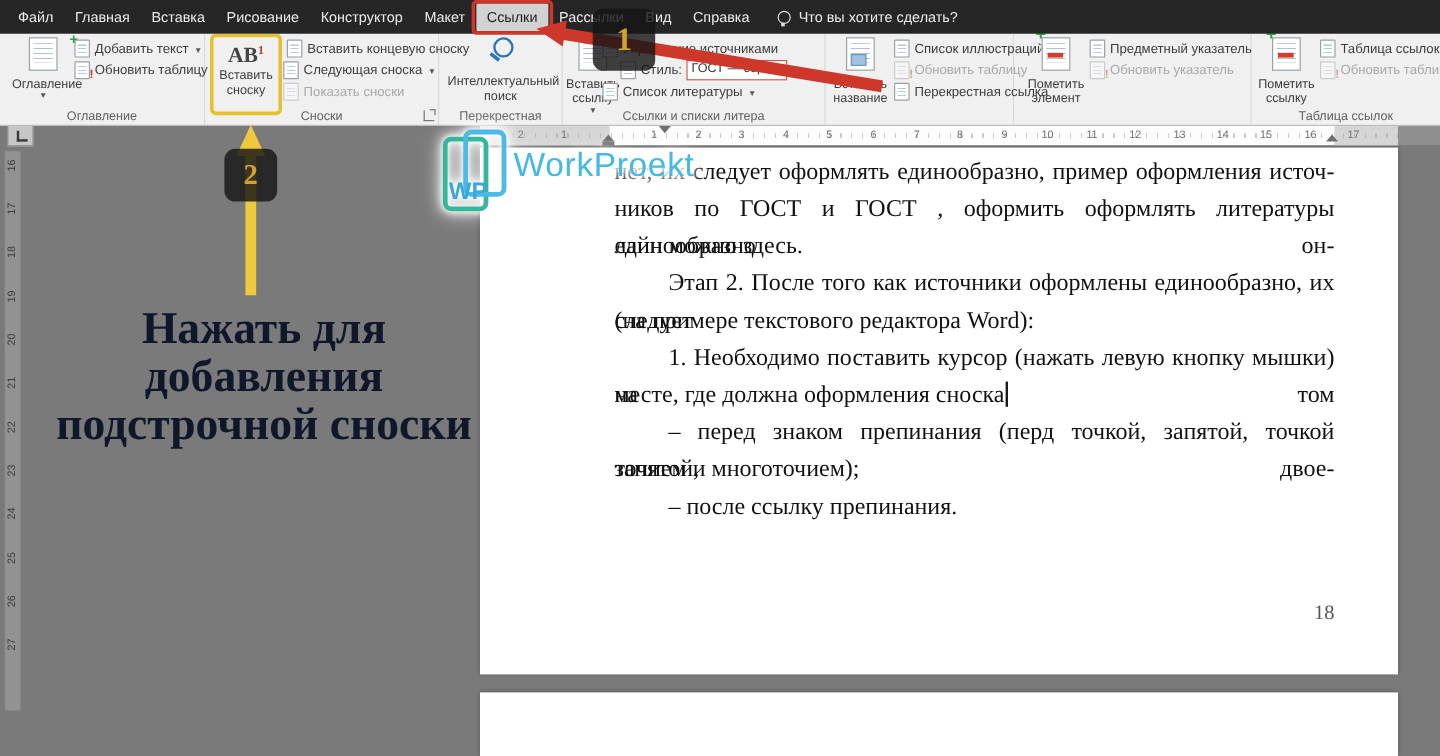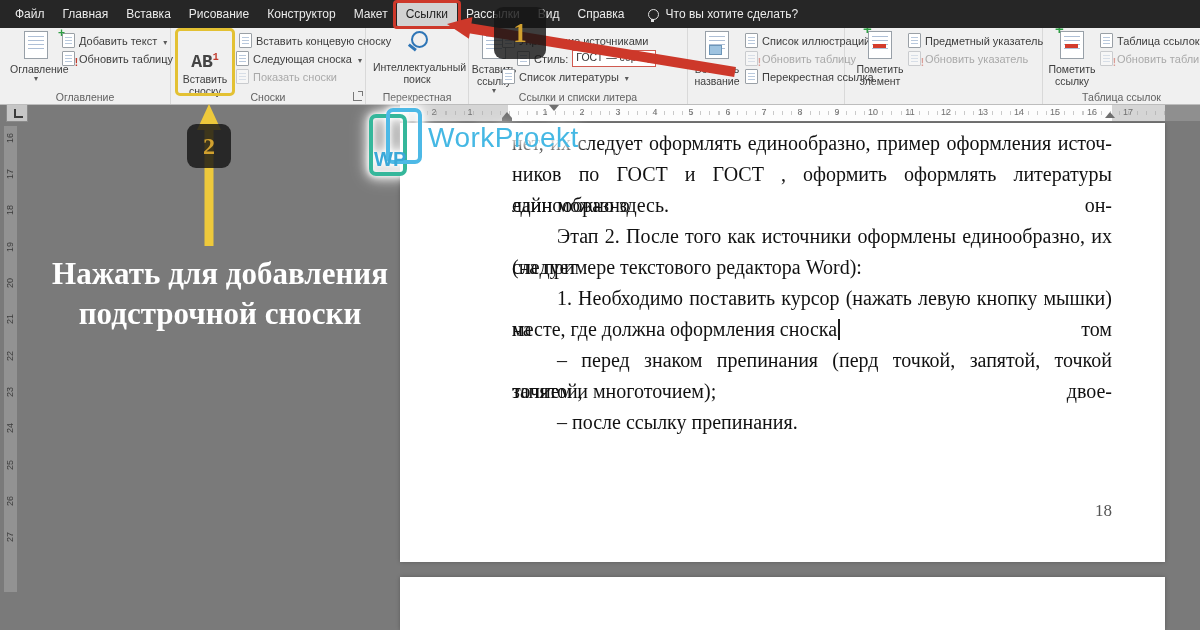--- a/index.html
+++ b/index.html
@@ -34,21 +34,21 @@
   .ic.plus::after{content:"+";position:absolute;left:-5px;top:-8px;color:#2f9e44;font-weight:700;font-size:12px;}
   .bigicon.pg{width:24px;height:28px;background:#fff;border:1px solid #98a0a8;position:relative;box-sizing:border-box;}
   .bigicon.pg::before{content:"";position:absolute;left:3px;right:3px;top:4px;height:16px;
       background:repeating-linear-gradient(180deg,#aebfd6 0 1px,transparent 1px 4px);}
   .bigicon.mark .mplus{position:absolute;left:-6px;top:-9px;color:#2f9e44;font-weight:700;font-size:15px;}
   .bigicon.mark .mbar{position:absolute;left:4px;top:12px;width:13px;height:4px;background:#d43c2c;}
   .bigicon.img::after{content:"";position:absolute;left:3px;bottom:3px;width:11px;height:8px;background:#9fc3e0;border:1px solid #6d96b8;}
   .bigicon.search{width:24px;height:26px;border:none;background:transparent;position:relative;}
   .bigicon.search::before{content:"";position:absolute;left:6px;top:0;width:13px;height:13px;border:2px solid #2e75b6;border-radius:50%;}
   .bigicon.search::after{content:"";position:absolute;left:3px;top:15px;width:9px;height:2.5px;background:#2e75b6;transform:rotate(38deg);}
-  .ab-line{display:block;font-family:Liberation Mono, monospace;font-weight:700;font-size:18px;color:#444;line-height:22px;margin-top:17px;}
+  .ab-line{display:block;font-family:Liberation Serif, serif;font-weight:700;font-size:18px;color:#444;line-height:22px;margin-top:2px;}
   .ab-sup{color:#c0392b;font-size:10px;vertical-align:super;font-weight:700;}
   .hl-yellow{position:absolute;left:-4px;top:-2px;right:-4px;bottom:-6px;border:3px solid #e3c133;border-radius:5px;z-index:20;pointer-events:none;}
   .launcher{position:absolute;right:3px;bottom:3px;width:8px;height:8px;border-left:1px solid #777;border-bottom:1px solid #777;}
   .launcher::after{content:"";position:absolute;right:-1px;top:-1px;width:4px;height:4px;border-right:1.5px solid #777;border-top:1.5px solid #777;}
   .combo{width:76px;height:15px;background:#fff;border:1.5px solid #d05a50;font-size:10.5px;line-height:13px;
          padding:0 3px;color:#333;overflow:hidden;white-space:nowrap;box-sizing:content-box;}
   
   .tabstop{position:absolute;left:6px;top:104px;width:22px;height:18px;background:#c6c6c6;border:1px solid #8a8a8a;
            box-sizing:border-box;z-index:3;}
   .tabstop::after{content:"";position:absolute;left:7px;top:4px;width:7px;height:7px;border-left:2px solid #3a3a3a;border-bottom:2px solid #3a3a3a;}
@@ -88,21 +88,21 @@
   .arrows{position:absolute;left:0;top:0;z-index:38;pointer-events:none;}
   .badge{position:absolute;background:rgba(22,22,22,.82);border-radius:9px;z-index:42;
          display:flex;align-items:center;justify-content:center;
          font-family:"Liberation Serif",serif;font-weight:700;color:#d2a12f;}
   .badge1{left:494px;top:7px;width:52px;height:52px;font-size:27px;}
   .badge2{left:187px;top:124px;width:44px;height:44px;font-size:24px;}
   .rednote{position:absolute;left:616px;top:80px;z-index:50;white-space:nowrap;
       font-family:"Liberation Serif",serif;font-weight:700;font-size:31px;letter-spacing:1px;color:#c41310;
       text-shadow:-2px -2px 0 #fff,2px -2px 0 #fff,-2px 2px 0 #fff,2px 2px 0 #fff,0 -3px 0 #fff,0 3px 0 #fff,-3px 0 0 #fff,3px 0 0 #fff,0 0 6px #fff;}
   .yellownote{position:absolute;left:25px;top:254px;width:390px;z-index:39;text-align:center;
-      font-family:"Liberation Serif",serif;font-weight:600;font-size:31px;line-height:40px;color:#ffffff;}
+      font-family:"Liberation Serif",serif;font-weight:600;font-size:38px;line-height:40px;color:#0f172a;}
 </style>
 </head>
 <body>
 
 <div id="app">
 
   <div class="tabbar">
     <span class="tab">Файл</span>
     <span class="tab">Главная</span>
     <span class="tab">Вставка</span>

